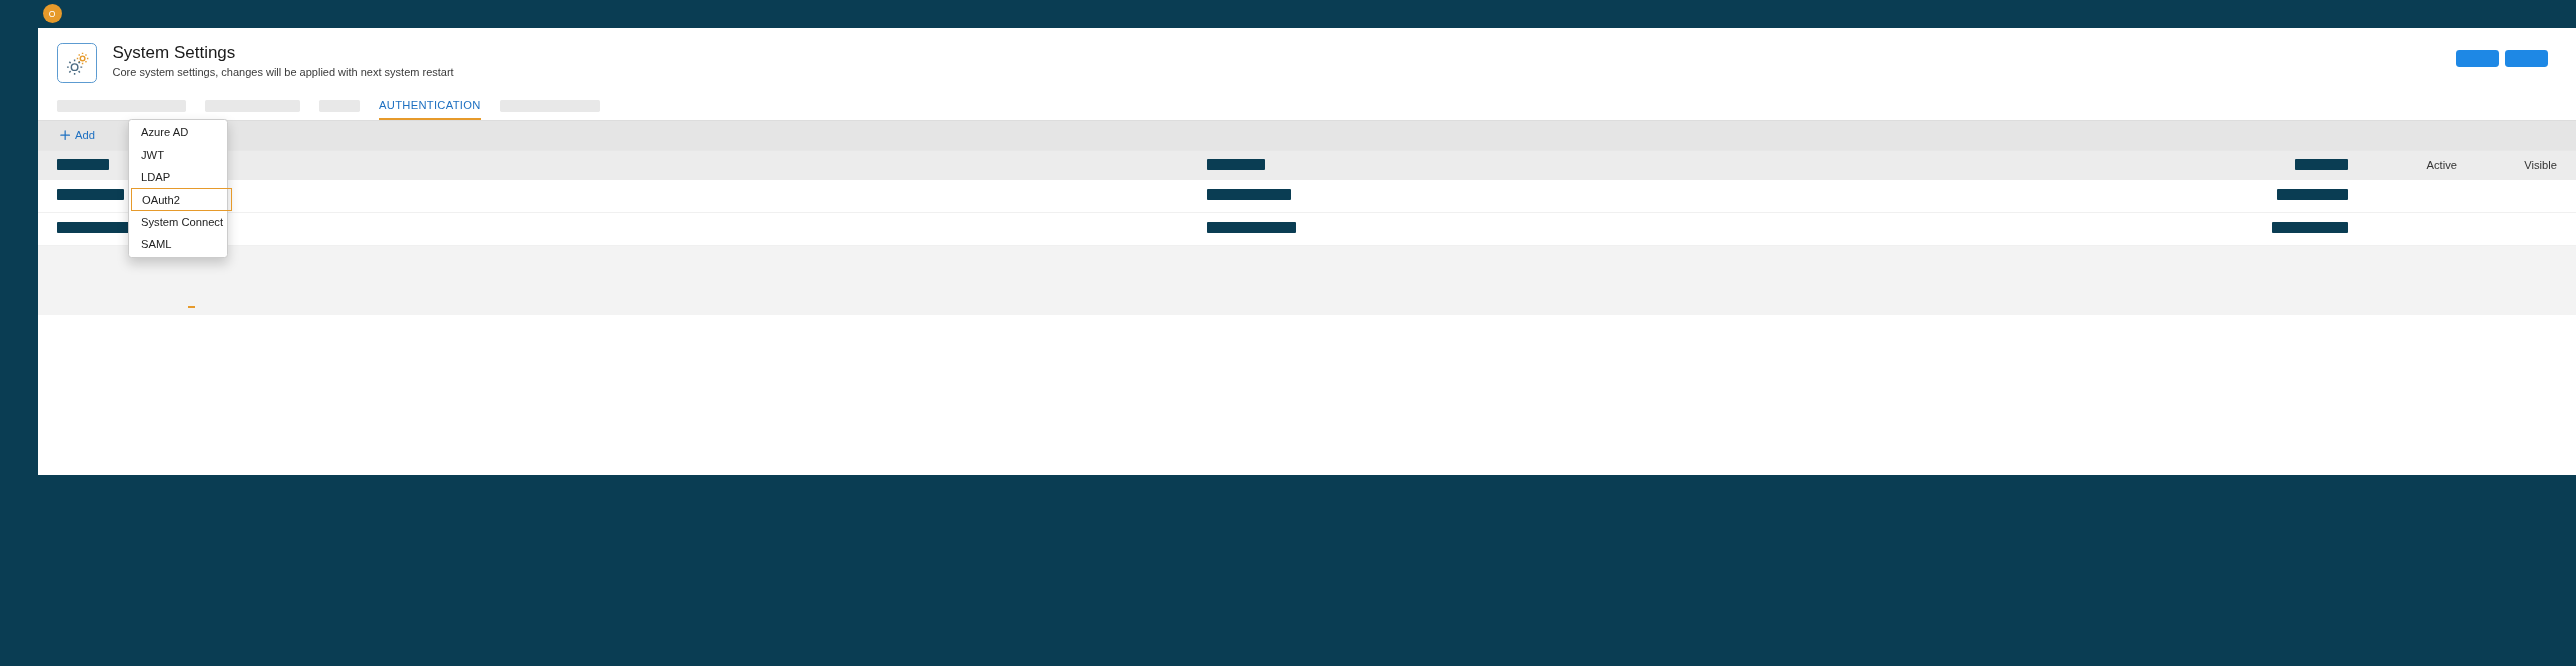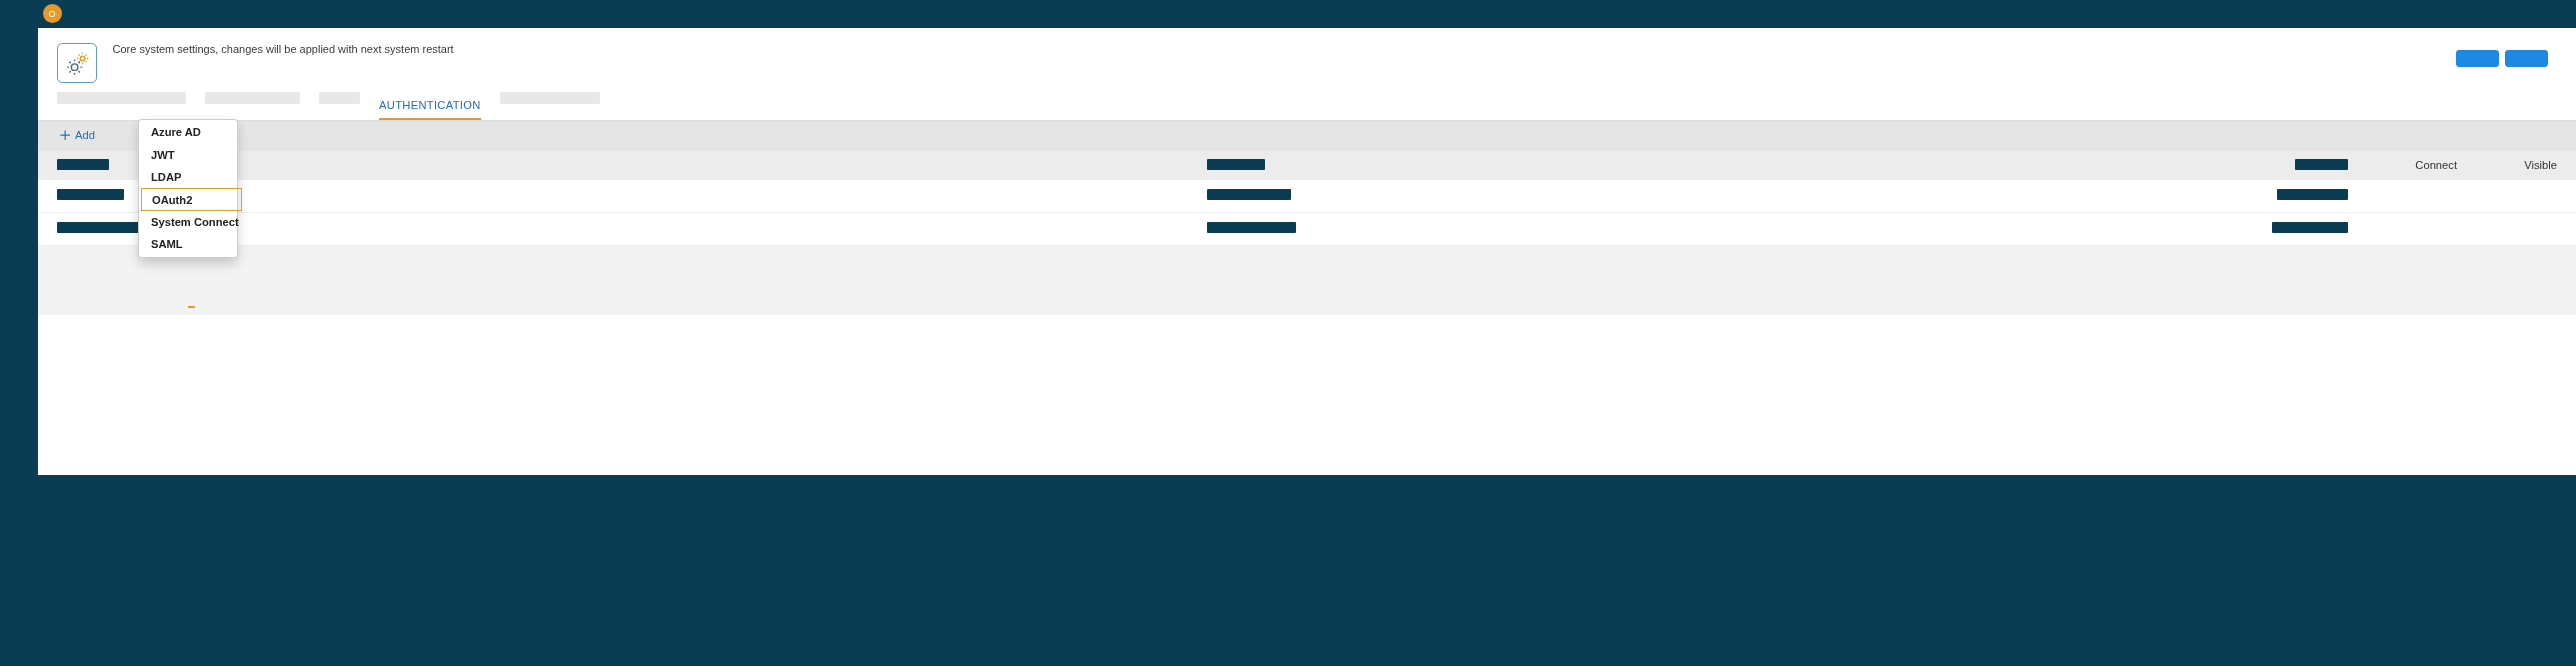--- a/index.html
+++ b/index.html
@@ -65,21 +65,21 @@
     background: #1e88e5;
     border: none;
     border-radius: 3.4px;
     width: 43px; height: 17px;
     cursor: pointer;
   }
 
   
   .tabs-row {
     display: flex;
-    align-items: flex-start;
+    align-items: center;
     padding: 0 19px;
     border-bottom: 0.9px solid #ddd;
     height: 29px;
     gap: 19px;
     position: relative;
   }
   .tab-placeholder {
     height: 12px;
     background: #e8e8e8;
     border-radius: 1.7px;
@@ -110,30 +110,29 @@
     font-size: 11.2px;
     background: none; border: none; cursor: pointer;
     padding: 1.7px 3.4px;
   }
   .add-btn svg { width: 10.3px; height: 10.3px; }
 
   
   .dropdown {
     position: absolute;
     top: 91px;
-    left: 100px;
+    left: 90px;
     width: 100px;
     background: #fff;
     border: 0.9px solid #ccc;
     border-radius: 3.4px;
     box-shadow: 0 5.2px 12px rgba(0,0,0,0.18);
     z-index: 50;
     overflow: visible;
     padding: 1.7px 0;
-    font-weight: bold;
   }
   .dropdown-item {
     font-size: 11.2px;
     color: #222;
     padding: 5.2px 12px;
     cursor: pointer;
     white-space: nowrap;
   }
   .dropdown-item.highlight {
     border: 0.9px solid #e69a2b;
@@ -211,20 +210,21 @@
             <circle cx="27" cy="13" r="3.2"></circle>
             <path d="M27 7 l0 -2 M27 19 l0 2 M21 13 l-2 0 M33 13 l2 0 M23 9 l-1.4 -1.4 M31 17 l1.4 1.4 M23 17 l-1.4 1.4 M31 9 l1.4 -1.4"></path>
           </g>
           <g class="gear-main" stroke-width="2">
             <circle cx="16" cy="25" r="4.5"></circle>
             <path d="M16 17 l0 -2.5 M16 33 l0 2.5 M8 25 l-2.5 0 M24 25 l2.5 0 M10.5 19.5 l-1.8 -1.8 M21.5 30.5 l1.8 1.8 M10.5 30.5 l-1.8 1.8 M21.5 19.5 l1.8 -1.8"></path>
           </g>
         </svg>
       </div>
       <div class="header-text">
+        <h1>System Settings</h1>
         <p>Core system settings, changes will be applied with next system restart</p>
       </div>
       <div class="header-spacer"></div>
       <div class="header-actions">
         <button class="blue-btn"></button>
         <button class="blue-btn"></button>
       </div>
     </div>
 
     <div class="tabs-row">
@@ -253,21 +253,21 @@
       <div class="dropdown-item highlight"><span>OAuth2</span></div>
       <div class="dropdown-item"><span>System Connect</span></div>
       <div class="dropdown-item"><span>SAML</span></div>
     </div>
 
     <div class="data-table">
       <div class="thead">
         <div class="th-col1"><span class="redact" style="width:52px"></span></div>
         <div class="th-col2"><span class="redact" style="width:58px"></span></div>
         <div class="th-col3"><span class="redact" style="width:53px"></span></div>
-        <div class="th-col4">Connect</div>
+        <div class="th-col4">Active</div>
         <div class="th-col5">Visible</div>
       </div>
       <div class="trow">
         <div class="th-col1"><span class="redact" style="width:67px"></span></div>
         <div class="th-col2"><span class="redact" style="width:84px"></span></div>
         <div class="th-col3"><span class="redact" style="width:71px"></span></div>
         <div class="th-col4"></div>
         <div class="th-col5"></div>
       </div>
       <div class="trow">

